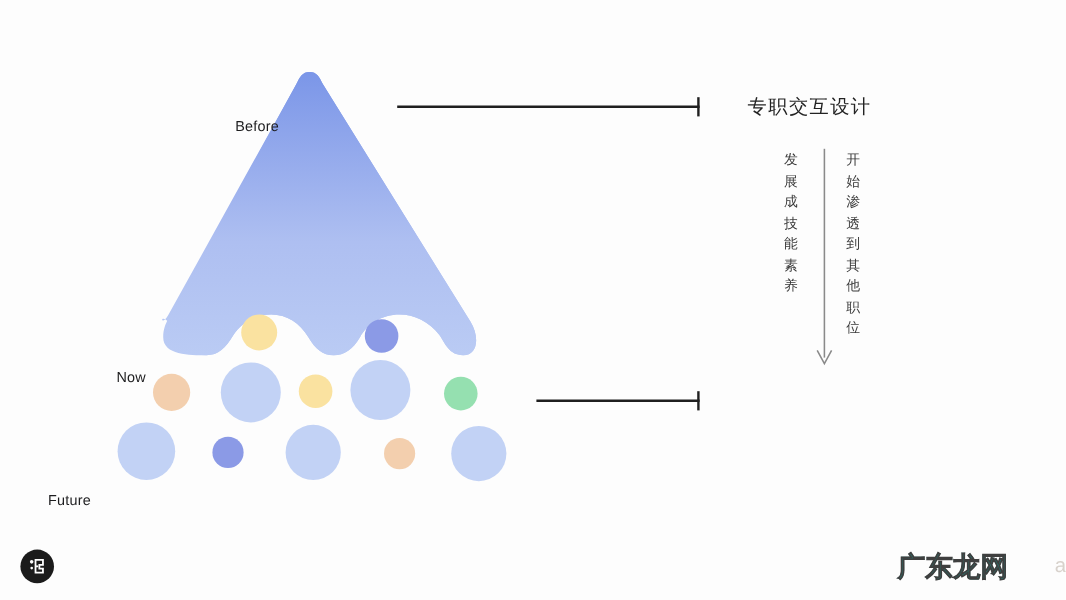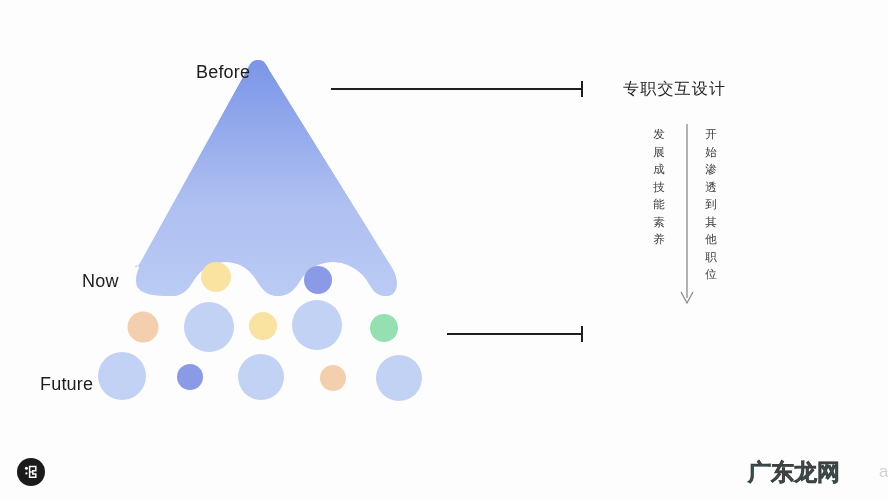--- a/index.html
+++ b/index.html
@@ -27,27 +27,28 @@
   #diagram {
     position: absolute;
     left: 0; top: 0;
     width: 888px;
     height: 500px;
   }
 
   
   .stage-label {
     position: absolute;
-    font-size: 18px;
+    font-size: 12px;
     color: #1d1d1f;
     letter-spacing: .2px;
     white-space: nowrap;
+    margin-top: 36px;
   }
   #label-before { left: 196px; top: 62px; }
-  #label-now    { left: 82px;  top: 271px; }
+  #label-now    { left: 97px;  top: 271px; }
   #label-future { left: 40px;  top: 374px; text-align: right; }
 
   
   .cn-heading {
     position: absolute;
     font-size: 16px;
     color: #232323;
     letter-spacing: 1.2px;
     white-space: nowrap;
     font-weight: 500;

